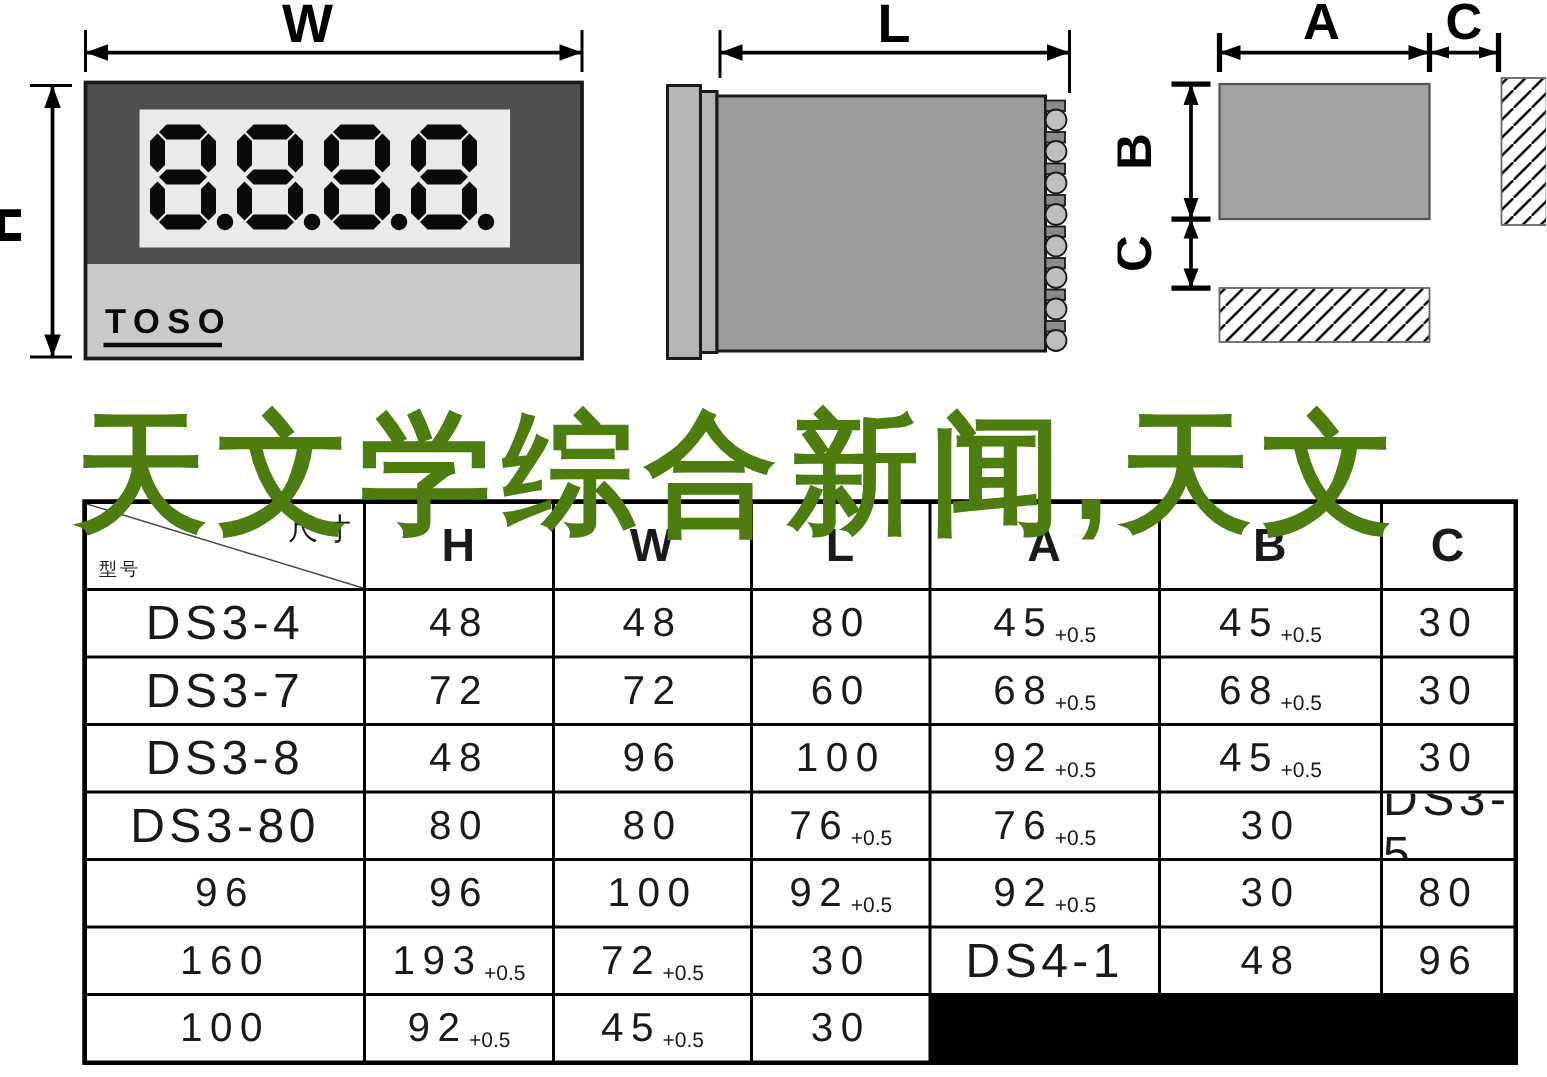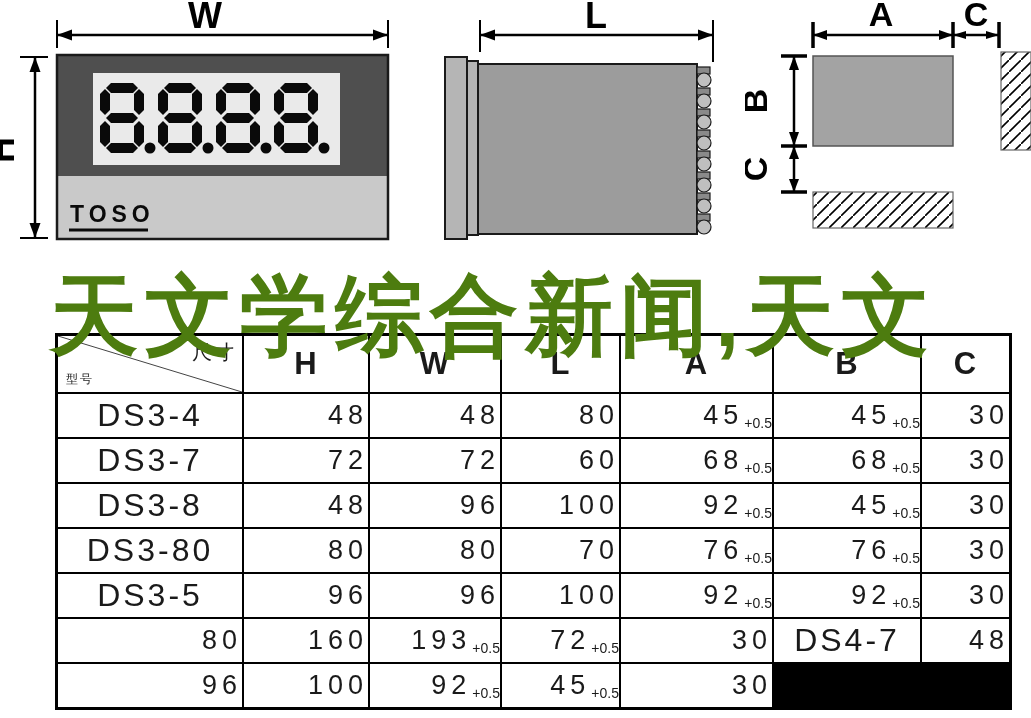--- a/index.html
+++ b/index.html
@@ -19,21 +19,21 @@
 
   
   .spec-table{left:55px;top:333px;display:grid;z-index:10;
     grid-template-columns:184px 124px 130px 117px 151px 146px 87px;
     grid-template-rows:56px repeat(7,43px);
     gap:2px;background:#000;border:3px solid #000;}
   .cell{background:#fff;display:flex;align-items:center;justify-content:center;
         color:#1a1a1a;overflow:hidden;}
   .cell.head{font-size:31px;font-weight:bold;letter-spacing:1px;}
   .cell.model{font-size:32px;letter-spacing:3px;}
-  .cell.num{font-size:27px;letter-spacing:5px;justify-content:flex-end;}
+  .cell.num{font-size:27px;letter-spacing:5px;}
   .tol{font-size:14px;letter-spacing:0;transform:translateY(7px);margin-left:1px;}
   .corner{position:relative;background:#fff;padding-left:16px;}
   .corner svg{position:absolute;inset:0;width:100%;height:100%;}
   .corner-tr{position:absolute;top:3px;right:6px;font-size:20px;letter-spacing:2px;}
   .corner-bl{position:absolute;bottom:4px;left:8px;font-size:12px;letter-spacing:2px;}
 </style>
 </head>
 <body>
 
 <div class="page">
@@ -265,23 +265,20 @@
       <div class="cell model">
         <span>DS3-80</span>
       </div>
       <div class="cell num">
         <span>80</span>
       </div>
       <div class="cell num">
         <span>80</span>
       </div>
       <div class="cell num">
-        <span>70</span>
-      </div>
-      <div class="cell num">
         <span>76</span>
         <span class="tol">+0.5</span>
       </div>
       <div class="cell num">
         <span>76</span>
         <span class="tol">+0.5</span>
       </div>
       <div class="cell num">
         <span>30</span>
       </div>
@@ -319,21 +316,21 @@
         <span class="tol">+0.5</span>
       </div>
       <div class="cell num">
         <span>72</span>
         <span class="tol">+0.5</span>
       </div>
       <div class="cell num">
         <span>30</span>
       </div>
       <div class="cell model">
-        <span>DS4-7</span>
+        <span>DS4-1</span>
       </div>
       <div class="cell num">
         <span>48</span>
       </div>
       <div class="cell num">
         <span>96</span>
       </div>
       <div class="cell num">
         <span>100</span>
       </div>

